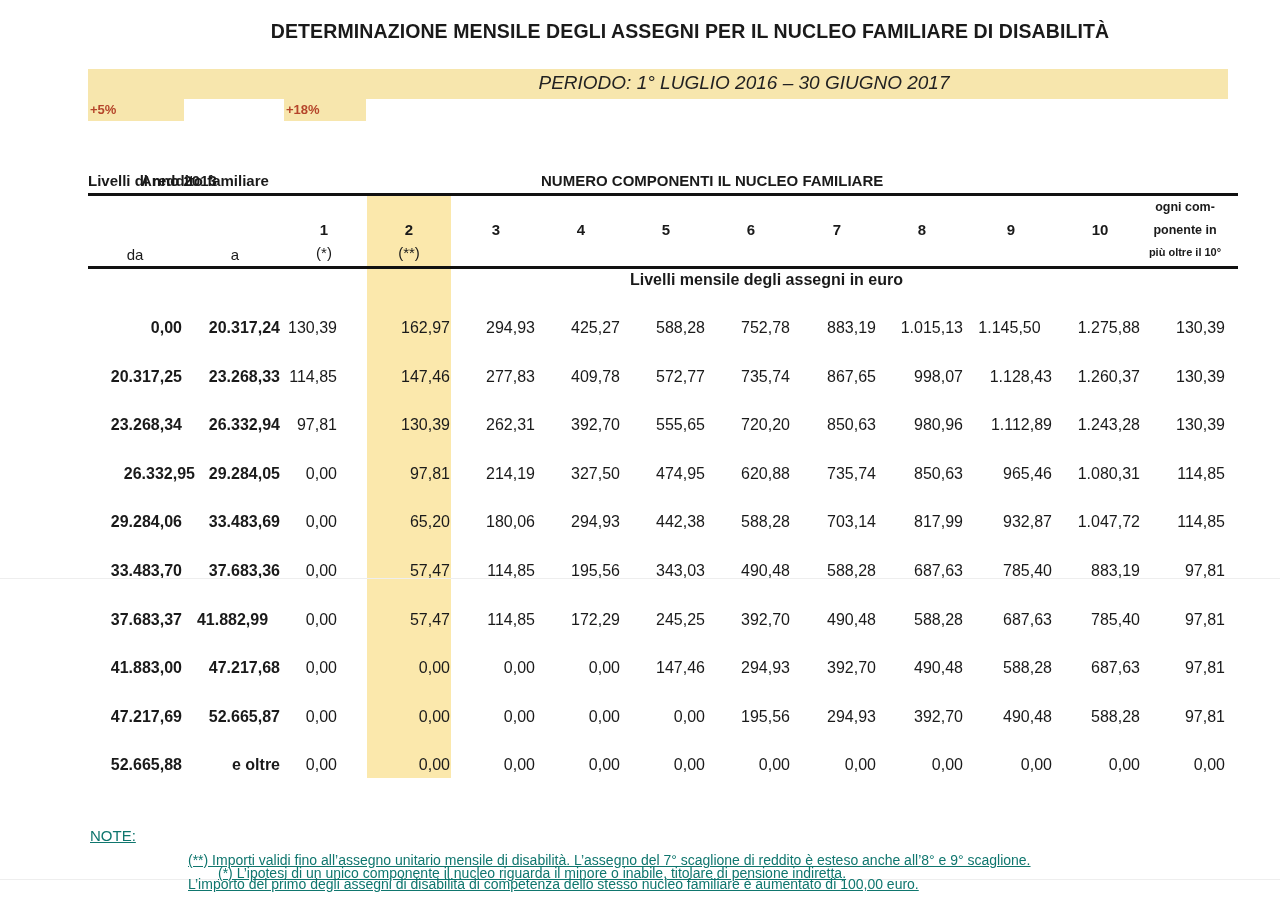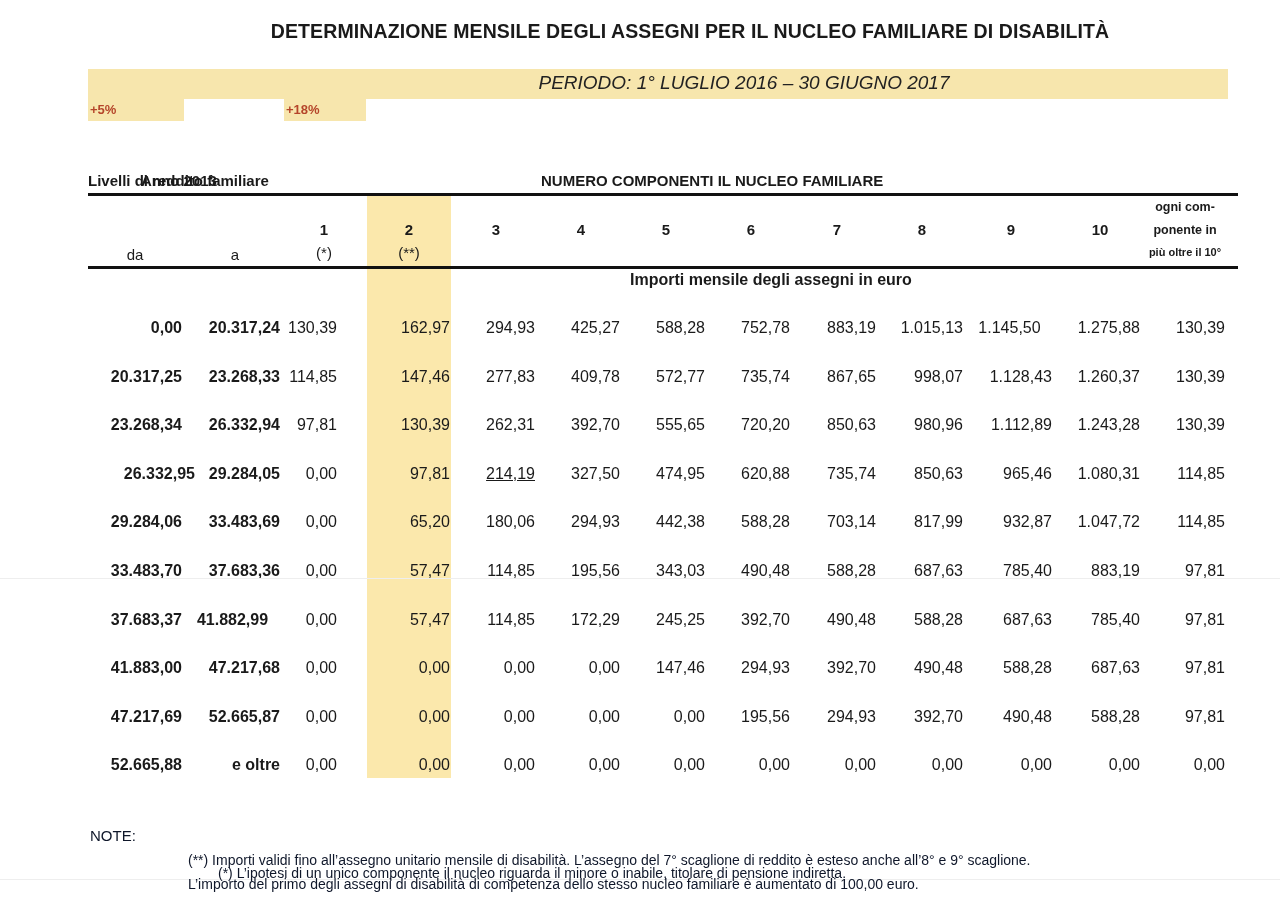--- a/index.html
+++ b/index.html
@@ -10,21 +10,21 @@
   .period-band { left:88px; top:69px; width:1140px; height:30px; background:#f7e6ad; }
   .period { left:88px; top:72px; width:1140px; text-align:center; font-style:italic; font-size:19px; color:#222; padding-left:172px; box-sizing:border-box;}
   .pct-cell { top:99px; height:22px; background:#f7e6ad; }
   .pct { font-weight:bold; font-size:13px; color:#b5452a; top:102px; }
   .col2-band { left:367px; top:195px; width:84px; height:583px; background:#fbe8ac; }
   .rule { background:#111; height:3px; }
   .lbl-bold { font-weight:bold; font-size:15px; }
   .hdr { font-weight:bold; font-size:15px; text-align:center; }
   .cell { font-size:16px; text-align:right; white-space:nowrap; }
   .cell.b { font-weight:bold; }
-  .note { font-size:14px; white-space:nowrap; color:#0f172a; }
+  .note { font-size:14px; white-space:nowrap; color:#0f766e;text-decoration:underline; }
   .faint-line { background:#eee; height:1px; }
 </style>
 </head>
 <body>
 
 <div class="abs title" style="left:0;width:1380px;">DETERMINAZIONE MENSILE DEGLI ASSEGNI PER IL NUCLEO FAMILIARE DI DISABILITÀ</div>
 
 <div class="abs period-band"></div>
 <div class="abs period">PERIODO: 1° LUGLIO 2016 – 30 GIUGNO 2017</div>
 
@@ -56,21 +56,21 @@
 <div class="abs hdr" style="left:727px;top:221px;width:48px;">6</div>
 <div class="abs hdr" style="left:813px;top:221px;width:48px;">7</div>
 <div class="abs hdr" style="left:898px;top:221px;width:48px;">8</div>
 <div class="abs hdr" style="left:987px;top:221px;width:48px;">9</div>
 <div class="abs hdr" style="left:1076px;top:221px;width:48px;">10</div>
 
 <div class="abs hdr" style="left:1130px;top:200px;width:110px;font-size:12.5px;">ogni com-</div>
 <div class="abs hdr" style="left:1130px;top:223px;width:110px;font-size:12.5px;">ponente in</div>
 <div class="abs hdr" style="left:1130px;top:246px;width:110px;font-size:11px;">più oltre il 10°</div>
 
-<div class="abs lbl-bold" style="left:630px;top:271px;font-size:16px;">Importi mensile degli assegni in euro</div>
+<div class="abs lbl-bold" style="left:630px;top:271px;font-size:16px;">Livelli mensile degli assegni in euro</div>
 
 <div id="rows">
     <div>
       <div class="abs cell b" style="top: 319px; left: 82px; width: 100px;">0,00</div>
       <div class="abs cell b" style="top: 319px; left: 185px; width: 95px;">20.317,24</div>
       <div class="abs cell" style="top: 319px; left: 252px; width: 85px;">130,39</div>
       <div class="abs cell" style="top: 319px; left: 365px; width: 85px;">162,97</div>
       <div class="abs cell" style="top: 319px; left: 450px; width: 85px;">294,93</div>
       <div class="abs cell" style="top: 319px; left: 535px; width: 85px;">425,27</div>
       <div class="abs cell" style="top: 319px; left: 620px; width: 85px;">588,28</div>
@@ -109,21 +109,21 @@
       <div class="abs cell" style="top: 416.2px; left: 878px; width: 85px;">980,96</div>
       <div class="abs cell" style="top: 416.2px; left: 967px; width: 85px;">1.112,89</div>
       <div class="abs cell" style="top: 416.2px; left: 1055px; width: 85px;">1.243,28</div>
       <div class="abs cell" style="top: 416.2px; left: 1140px; width: 85px;">130,39</div>
     </div>
     <div>
       <div class="abs cell b" style="top: 464.8px; left: 95px; width: 100px;">26.332,95</div>
       <div class="abs cell b" style="top: 464.8px; left: 185px; width: 95px;">29.284,05</div>
       <div class="abs cell" style="top: 464.8px; left: 252px; width: 85px;">0,00</div>
       <div class="abs cell" style="top: 464.8px; left: 365px; width: 85px;">97,81</div>
-      <div class="abs cell" style="top: 464.8px; left: 450px; width: 85px; text-decoration: underline;">214,19</div>
+      <div class="abs cell" style="top: 464.8px; left: 450px; width: 85px;">214,19</div>
       <div class="abs cell" style="top: 464.8px; left: 535px; width: 85px;">327,50</div>
       <div class="abs cell" style="top: 464.8px; left: 620px; width: 85px;">474,95</div>
       <div class="abs cell" style="top: 464.8px; left: 705px; width: 85px;">620,88</div>
       <div class="abs cell" style="top: 464.8px; left: 791px; width: 85px;">735,74</div>
       <div class="abs cell" style="top: 464.8px; left: 878px; width: 85px;">850,63</div>
       <div class="abs cell" style="top: 464.8px; left: 967px; width: 85px;">965,46</div>
       <div class="abs cell" style="top: 464.8px; left: 1055px; width: 85px;">1.080,31</div>
       <div class="abs cell" style="top: 464.8px; left: 1140px; width: 85px;">114,85</div>
     </div>
     <div>

